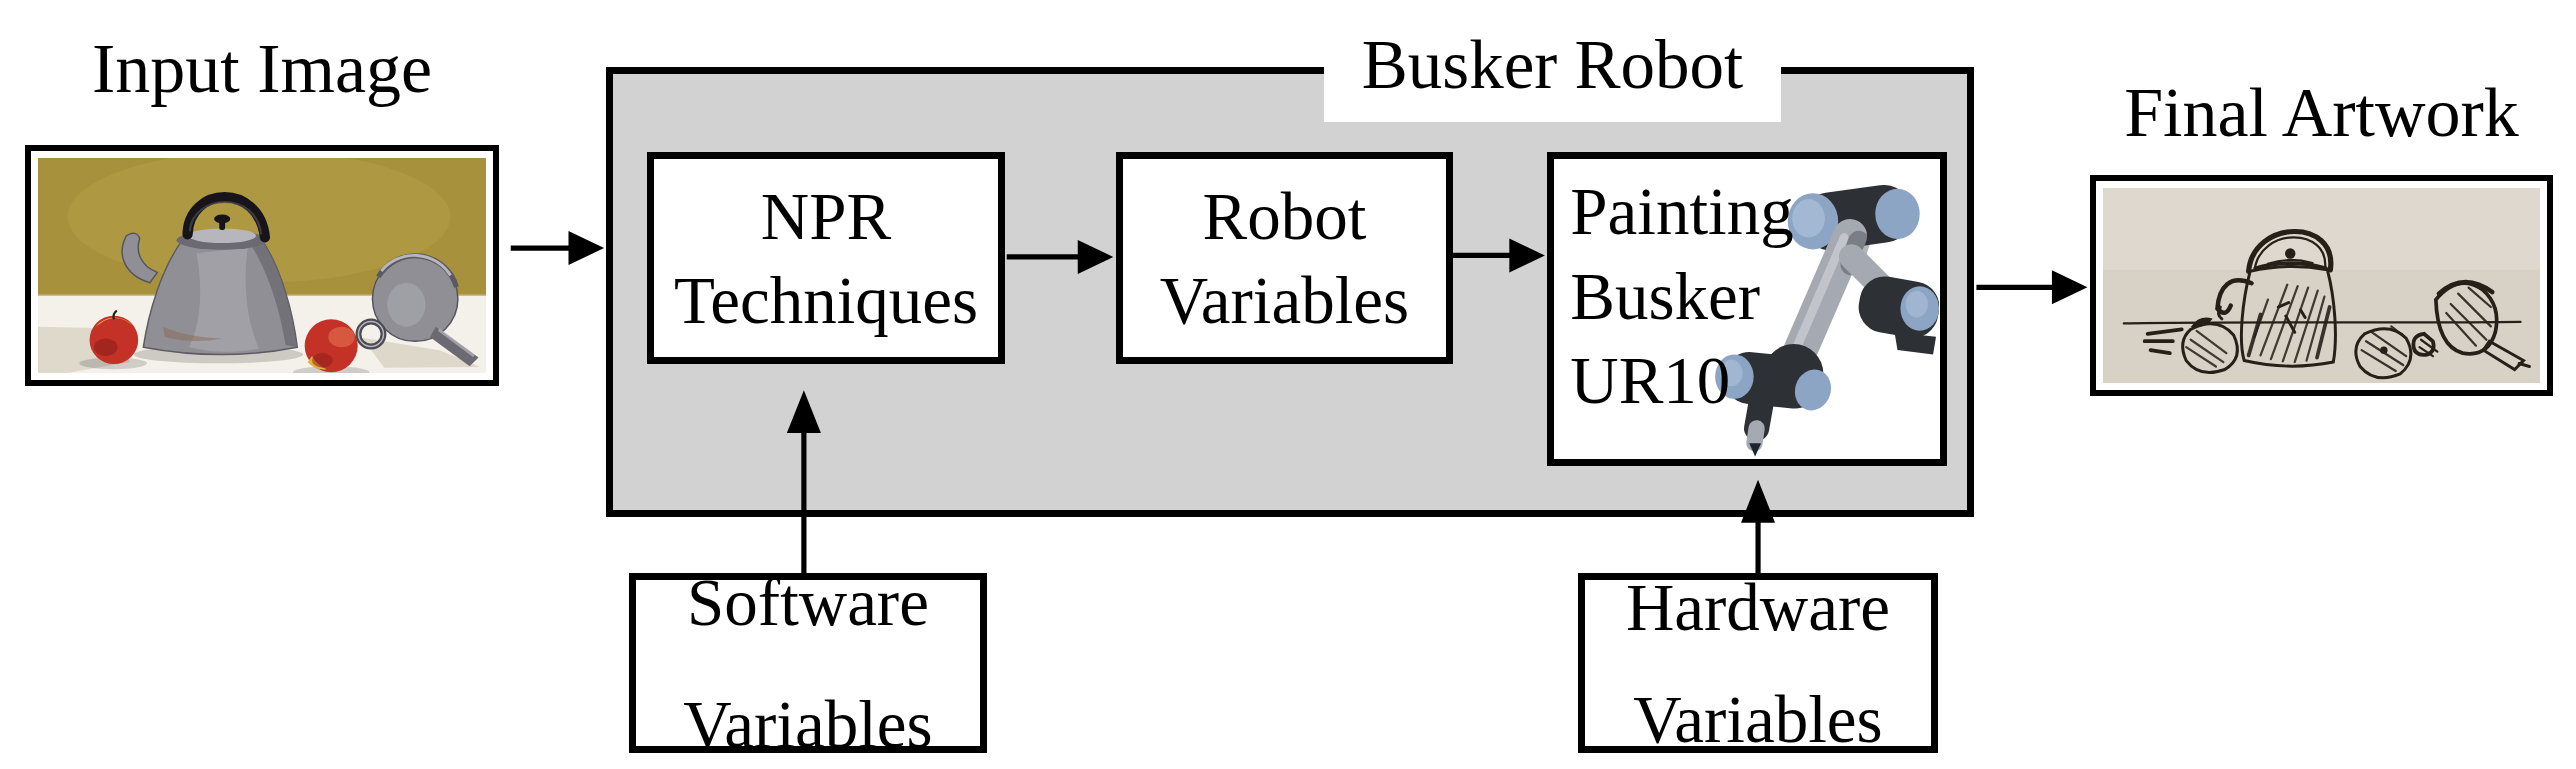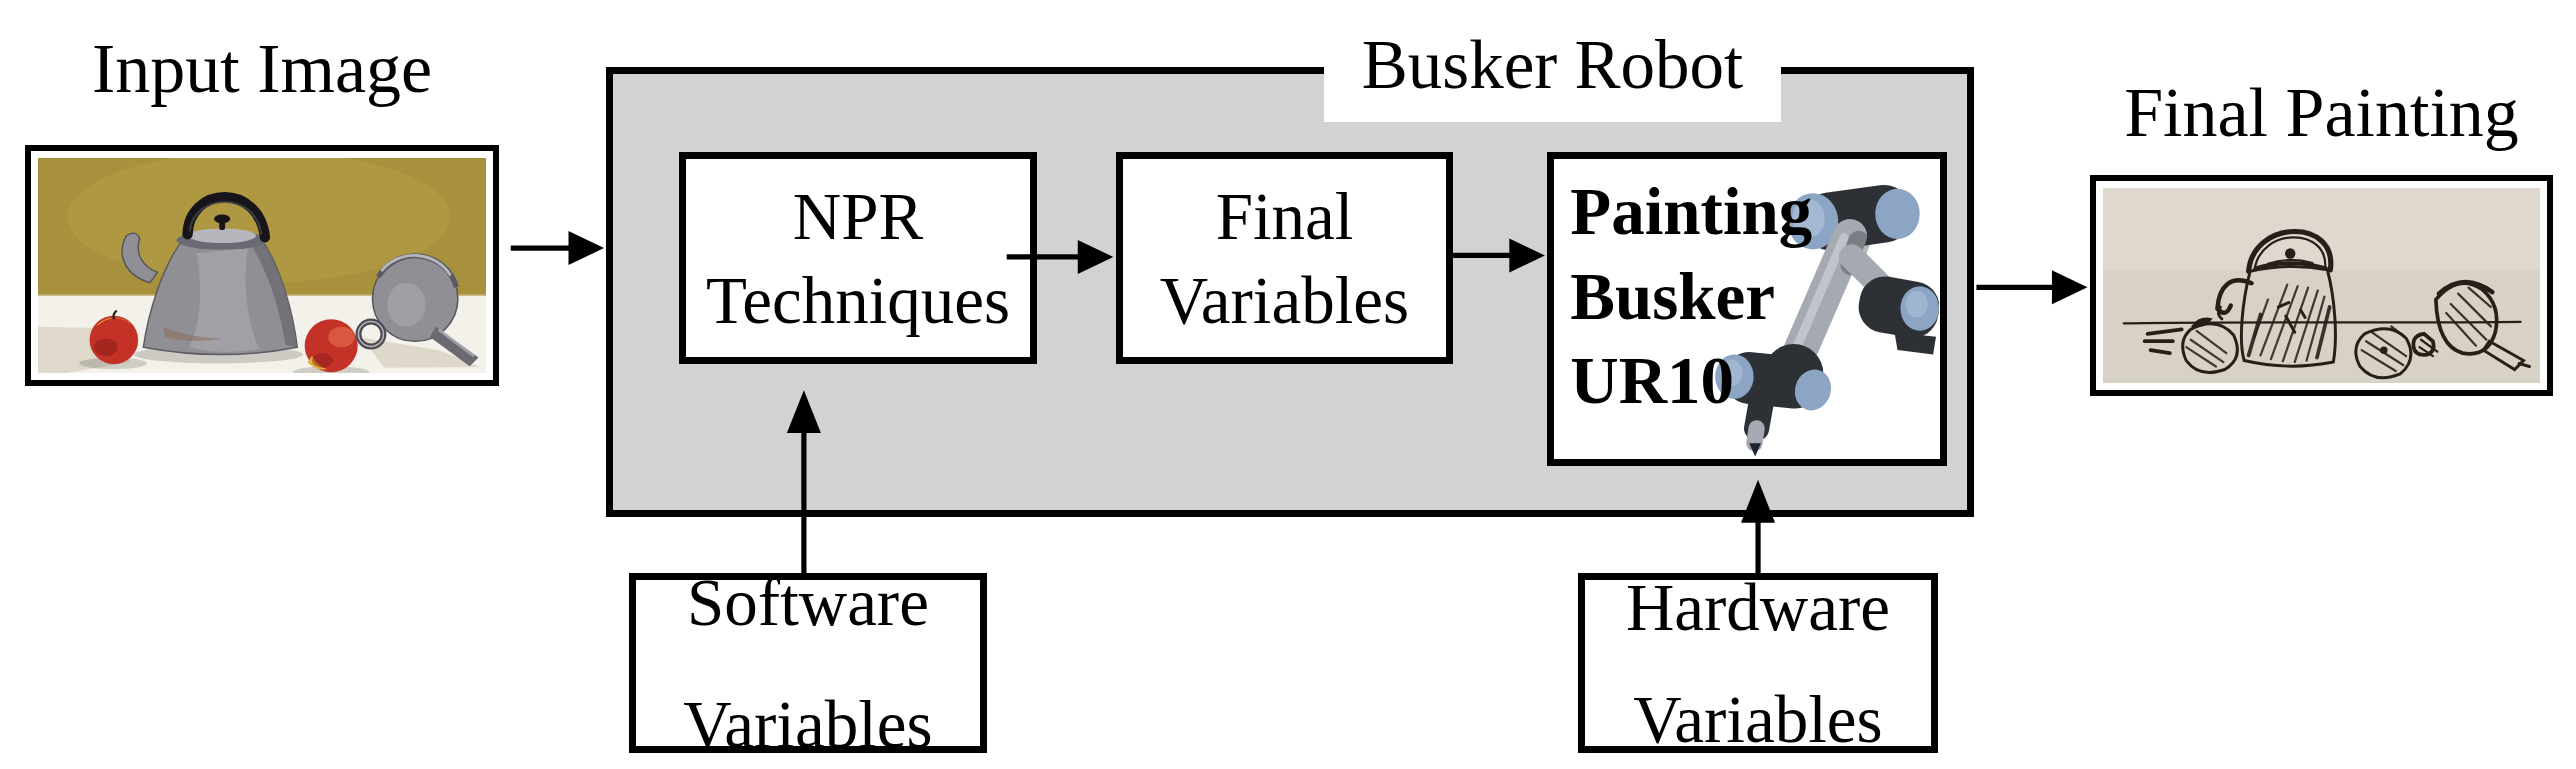--- a/index.html
+++ b/index.html
@@ -26,25 +26,25 @@
     position:absolute;left:1324px;top:9px;width:457px;height:113px;
     background:var(--bg);z-index:5;display:flex;align-items:center;
     justify-content:center;font-size:69px;white-space:nowrap;
   }
   .node-box{
     position:absolute;border:7.4px solid var(--line);background:#fff;
     box-sizing:border-box;z-index:2;display:flex;flex-direction:column;
     align-items:center;justify-content:center;text-align:center;
     font-size:67px;line-height:1.26;
   }
-  #npr-box{left:647px;top:152px;width:358px;height:212px;margin-left:32px;}
+  #npr-box{left:647px;top:152px;width:358px;height:212px;}
   #path-box{left:1116px;top:152px;width:337px;height:212px;}
   #painting-box{left:1547px;top:152px;width:400px;height:314px;
     align-items:flex-start;justify-content:flex-start;text-align:left;}
-  #painting-box .box-lines{position:relative;z-index:2;padding:10.4px 0 0 16.3px;font-weight:bold;}
+  #painting-box .box-lines{position:relative;z-index:2;padding:10.4px 0 0 16.3px;}
   #software-box{left:629px;top:573px;width:358px;height:180px;gap:38px;}
   #hardware-box{left:1578px;top:573px;width:360px;height:180px;gap:28px;}
   #robot-art{position:absolute;right:1.5px;bottom:1.5px;width:258px;height:290px;z-index:1;}
   #arrow-layer{position:absolute;left:0;top:0;width:2576px;height:770px;z-index:3;pointer-events:none;}
   #arrow-layer line{stroke:var(--line);stroke-width:7px;}
   #arrow-layer polygon{fill:var(--line);}
   #input-label{left:25px;top:30px;width:474px;}
   #final-label{left:2090px;top:74px;width:463px;}
   #input-frame{left:25px;top:145px;width:474px;height:241px;}
   #artwork-frame{left:2090px;top:175px;width:463px;height:221px;}
@@ -113,21 +113,21 @@
 
   <div class="container-box"></div>
   <div class="container-label">Busker Robot</div>
 
   <div class="node-box" id="npr-box">
     <div>NPR</div>
     <div>Techniques</div>
   </div>
 
   <div class="node-box" id="path-box">
-    <div>Final</div>
+    <div>Robot</div>
     <div>Variables</div>
   </div>
 
   <div class="node-box" id="painting-box">
     <div class="box-lines">
       <div>Painting</div>
       <div>Busker</div>
       <div>UR10</div>
     </div>
     <svg id="robot-art" viewBox="0 0 348 392" preserveAspectRatio="none">
@@ -172,21 +172,21 @@
   <div class="node-box" id="software-box">
     <div>Software</div>
     <div>Variables</div>
   </div>
 
   <div class="node-box" id="hardware-box">
     <div>Hardware</div>
     <div>Variables</div>
   </div>
 
-  <div class="fig-label" id="final-label">Final Painting</div>
+  <div class="fig-label" id="final-label">Final Artwork</div>
 
   <div class="frame" id="artwork-frame">
     <svg viewBox="0 0 589 263" preserveAspectRatio="none">
       <rect x="0" y="0" width="589" height="263" style="fill:var(--paper)"></rect>
       <rect x="0" y="0" width="589" height="110" style="fill:var(--paper_light)" opacity="0.7"></rect>
       <g fill="none" style="stroke:var(--ink)" stroke-linecap="round">
 
         <path d="M 28,182 C 180,179 420,182 562,180" stroke-width="3"></path>
 
         <g>

